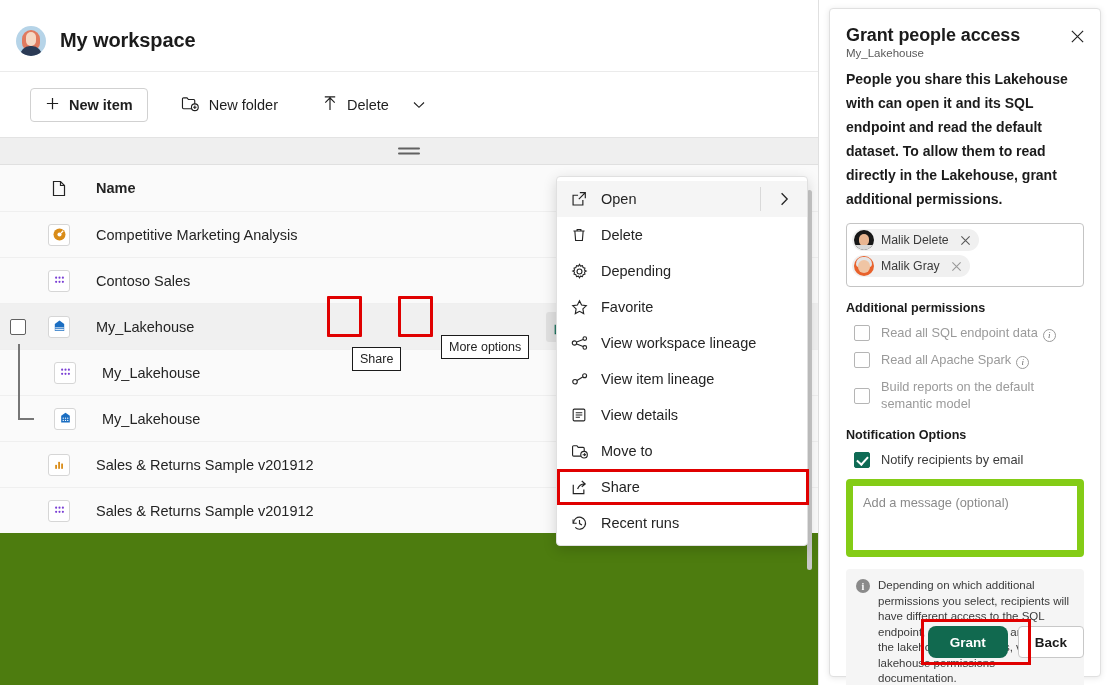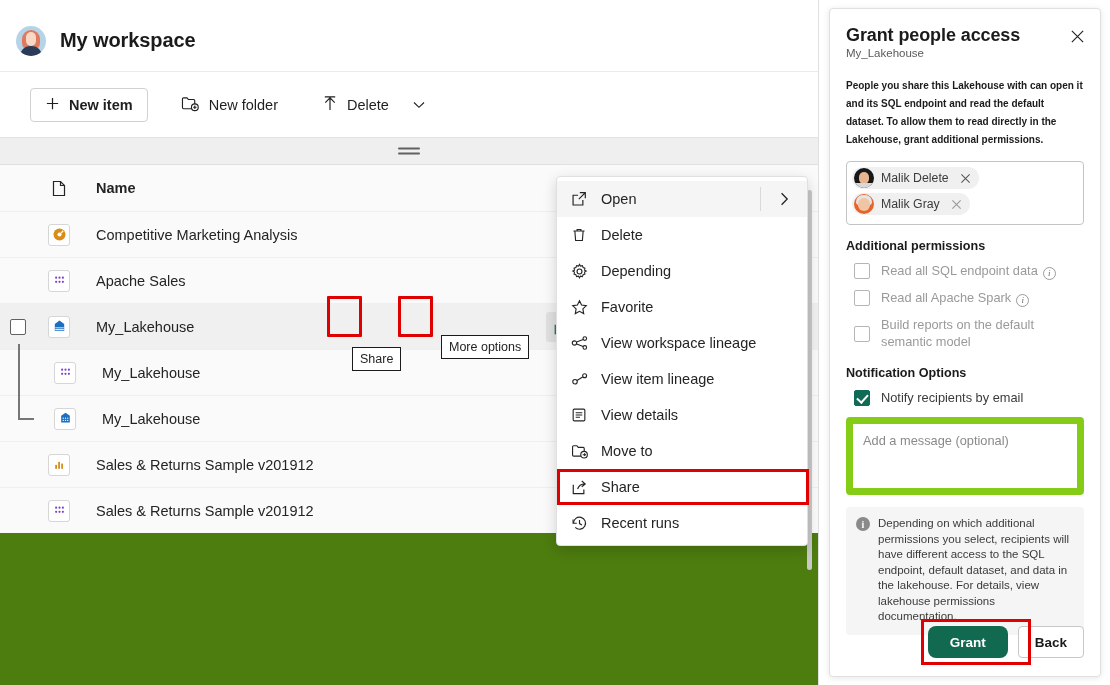--- a/index.html
+++ b/index.html
@@ -175,21 +175,21 @@
     box-shadow:0 1px 6px rgba(0,0,0,0.10);
     padding:16px 16px 10px 16px;
   }
   .panel-title { font-size:18px; font-weight:700; color:#1b1b1b; letter-spacing:-0.1px;}
   .panel-sub { font-size:11.5px; color:#5a5a5a; margin-top:1px; }
   .panel-close {
     position:absolute; right:12px; top:16px; width:22px; height:22px;
     display:flex; align-items:center; justify-content:center;
   }
   .panel-desc {
-    margin-top:18px; font-size:10px; line-height:18px; font-weight:700; color:#1b1b1b;
+    margin-top:8px; font-size:14px; line-height:24px; font-weight:700; color:#1b1b1b;
   }
   .people-box {
     margin-top:12px; border:1px solid #c4c4c4; border-radius:4px; padding:5px 5px 5px 5px;
     min-height:56px;
   }
   .chip {
     display:inline-flex; align-items:center; height:22px;
     background:#f0f0f0; border-radius:11px; padding:0 2px 0 2px; margin-bottom:4px;
   }
   .chip .av { width:20px; height:20px; border-radius:50%; overflow:hidden; position:relative; flex:0 0 20px;}
@@ -350,21 +350,21 @@
             <svg width="15" height="15" viewBox="0 0 16 16">
               <circle cx="4.4" cy="5" r="1.15" fill="#7a3fd4"></circle>
                 <circle cx="8" cy="5" r="1.15" fill="#7a3fd4"></circle>
                 <circle cx="11.6" cy="5" r="1.15" fill="#7a3fd4"></circle>
               <circle cx="4.4" cy="9.4" r="1.15" fill="#7a3fd4"></circle>
                 <circle cx="8" cy="9.4" r="1.15" fill="#7a3fd4"></circle>
                 <circle cx="11.6" cy="9.4" r="1.15" fill="#7a3fd4"></circle>
             </svg>
           </span>
         </div>
-        <div class="c-name">Apache Sales</div>
+        <div class="c-name">Contoso Sales</div>
         <div class="c-type">Semantic model</div>
       </div>
 
       <div class="row selected">
         <div class="c-check">
             <span class="chk"></span>
           </div>
         <div class="c-icon">
           <span class="itico">
             <svg width="15" height="15" viewBox="0 0 16 16">

